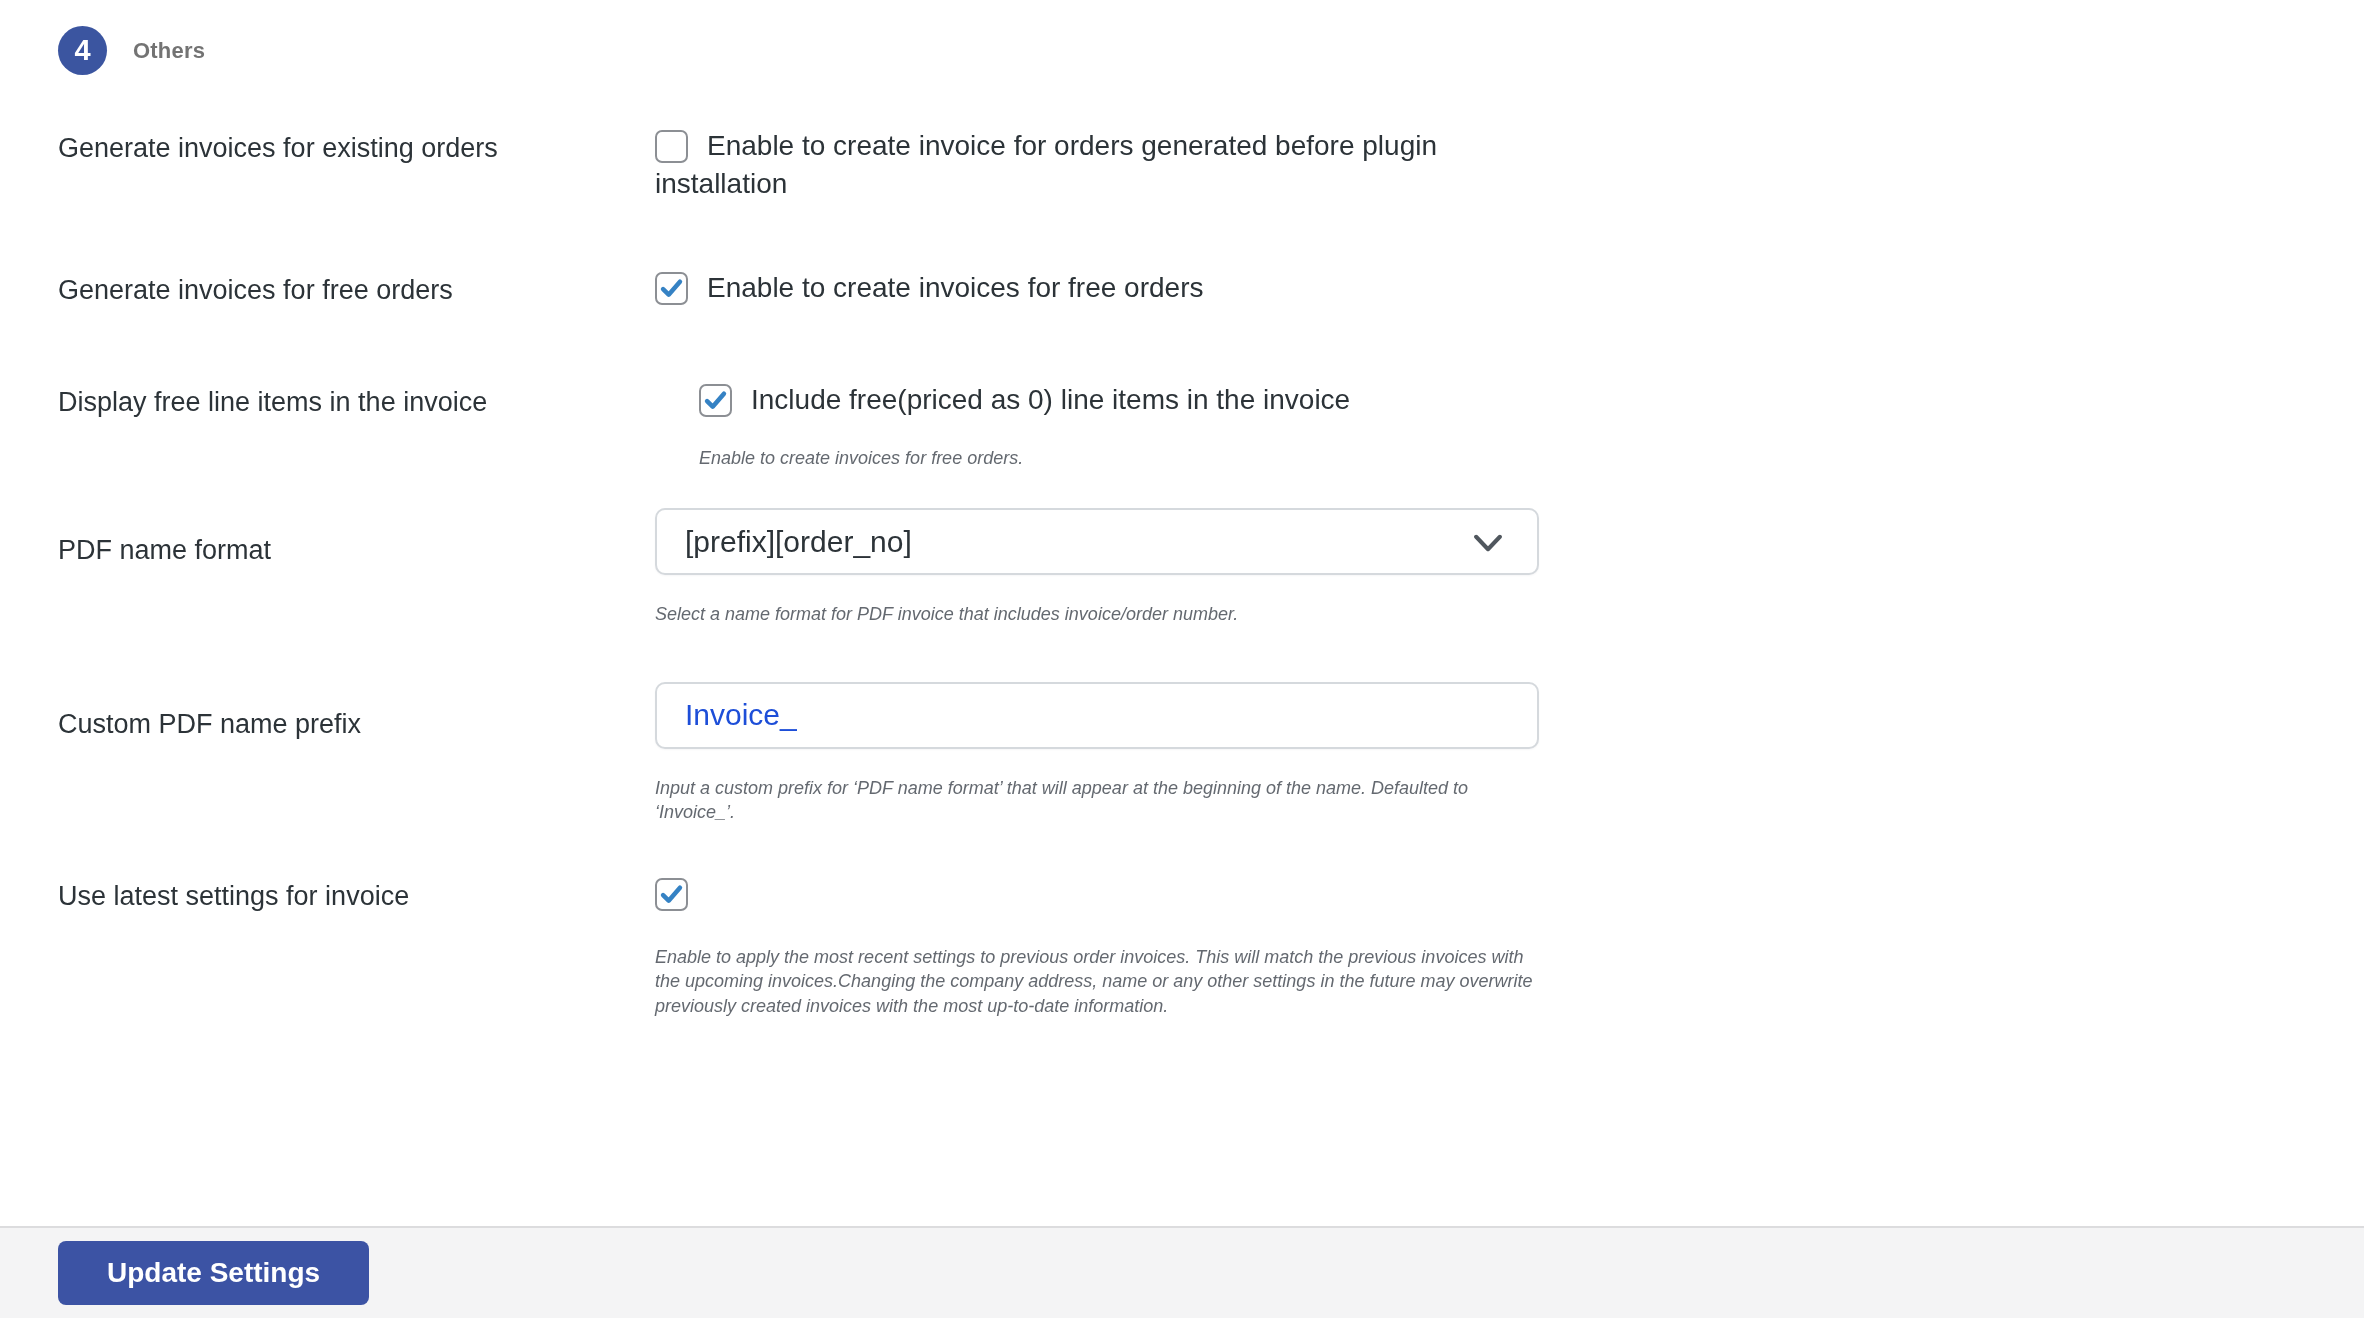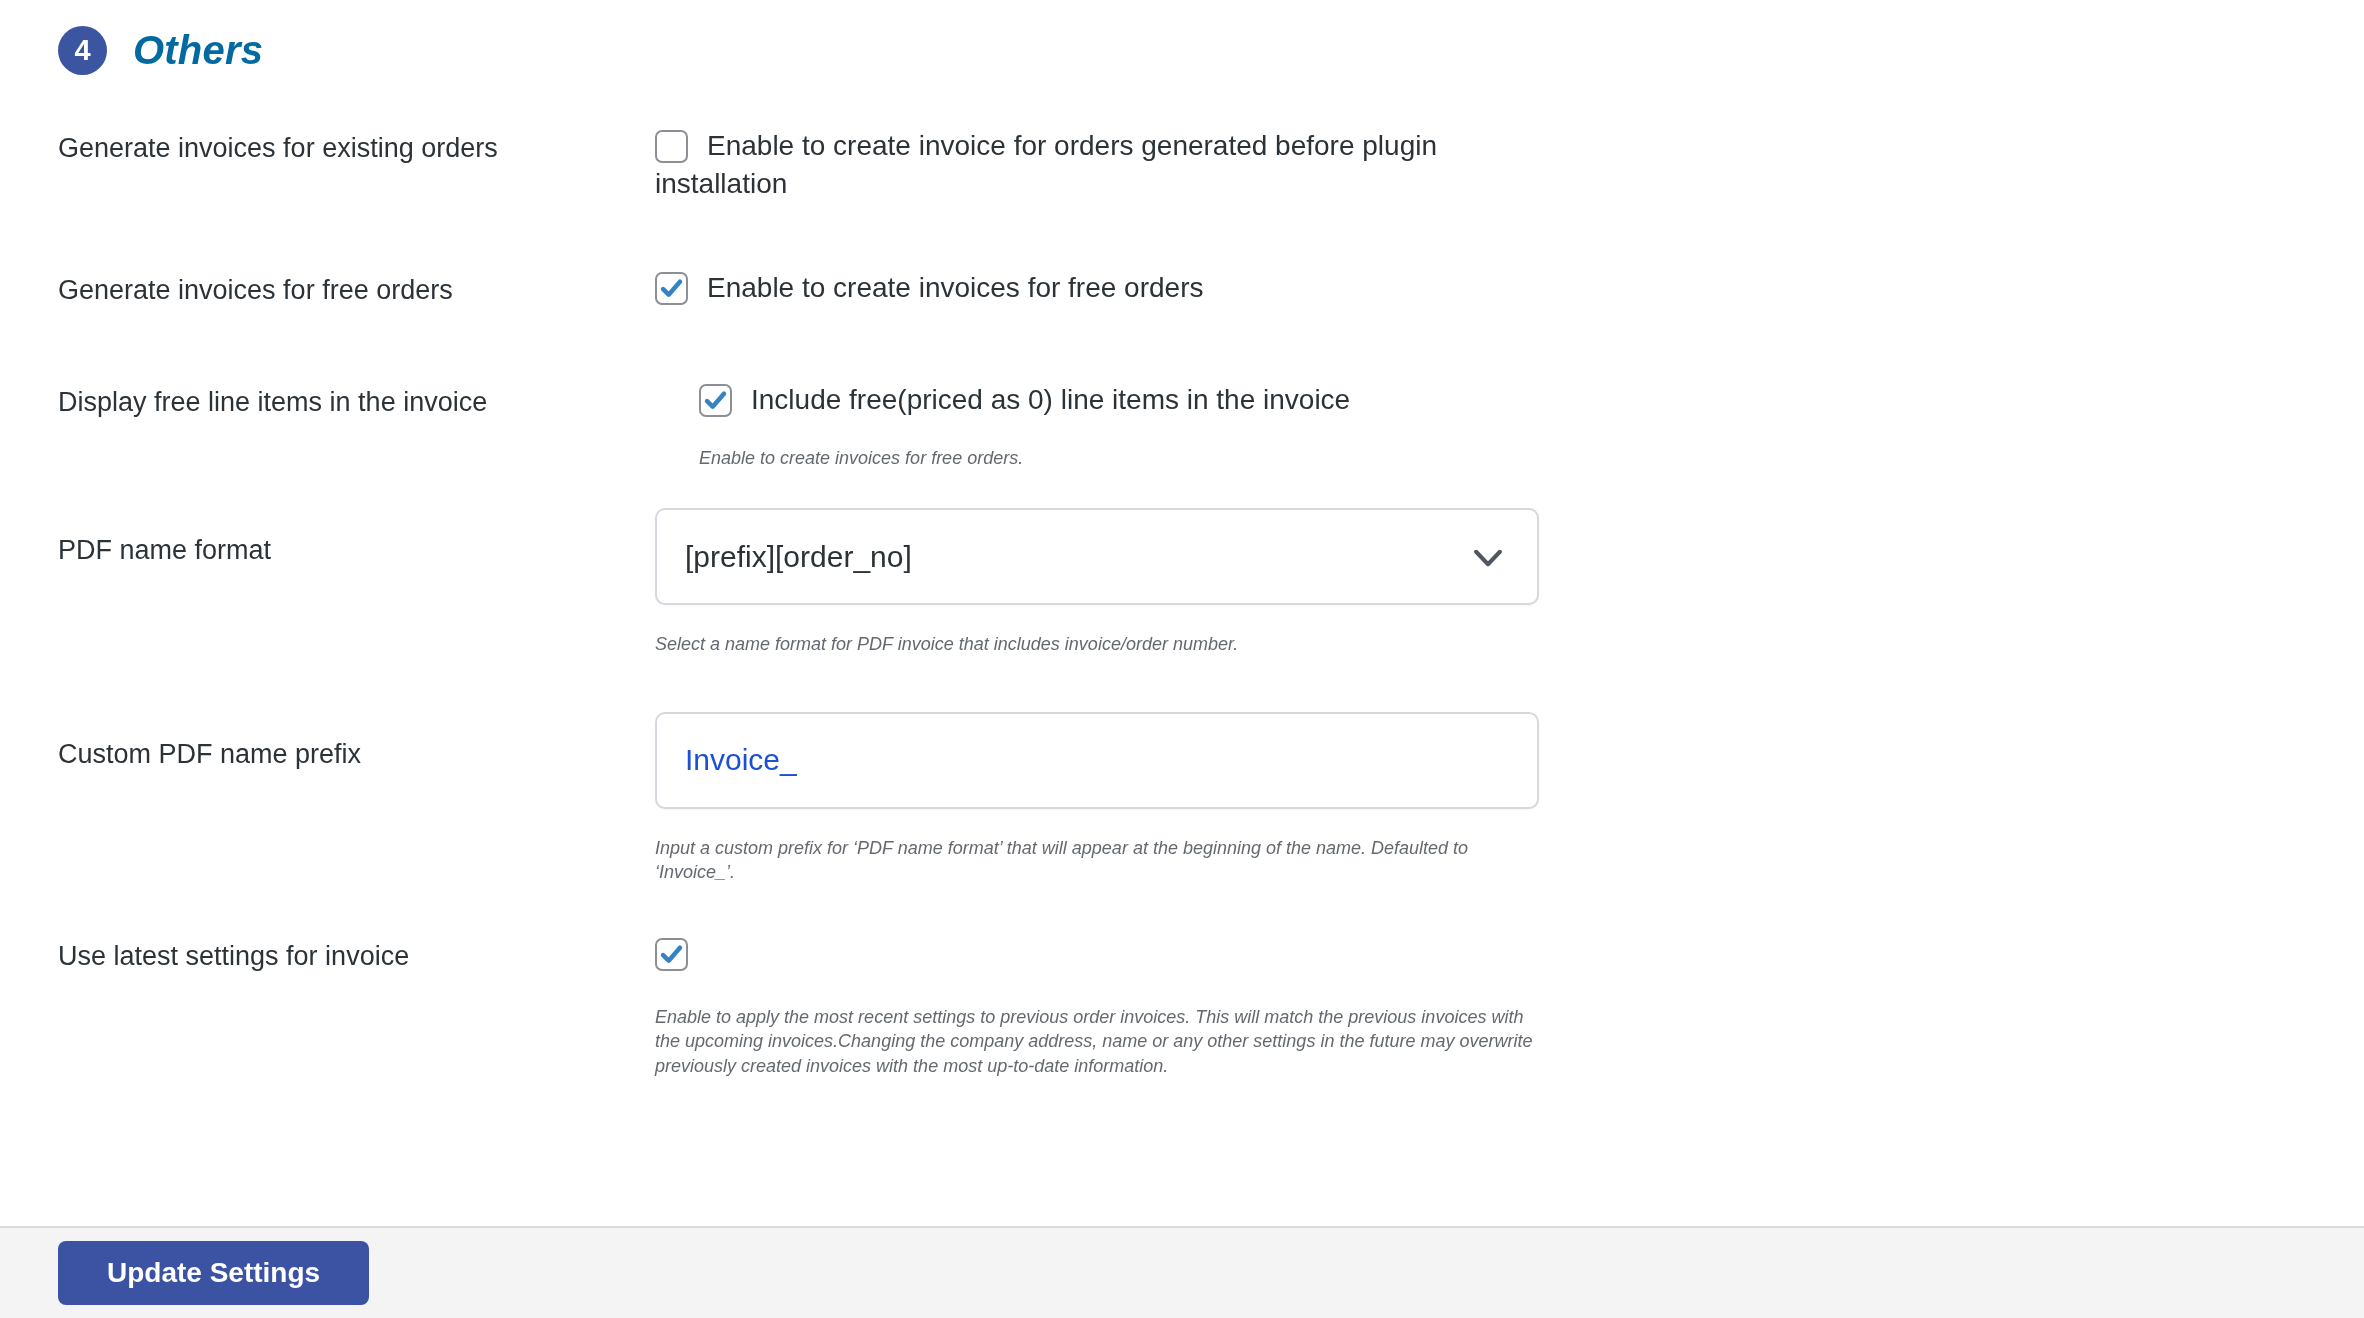--- a/index.html
+++ b/index.html
@@ -15,21 +15,21 @@
   .content { flex:1; padding:26px 0 0 58px; }
 
   
   .section-header { display:flex; align-items:center; gap:26px; margin-bottom:52px; }
   .badge {
     width:49px; height:49px; border-radius:50%;
     background:#3b55a0; color:#fff;
     font-size:29px; font-weight:700;
     display:flex; align-items:center; justify-content:center;
   }
-  .section-title { font-size:40px; font-weight:700; color:#0369a1; letter-spacing:0.2px;font-style:italic; }
+  .section-title { font-size:22px; font-weight:700; color:#737373; letter-spacing:0.2px; }
 
   
   .row { display:flex; align-items:flex-start; }
   .row-label { width:597px; flex:0 0 597px; font-size:27px; color:#2c3338; padding-top:3px; line-height:1.35; }
   .row.center-label .row-label { padding-top:24px; }
   .row-field { width:890px; flex:0 0 890px; }
 
   .mb-r1 { margin-bottom:66px; }
   .mb-r2 { margin-bottom:72px; }
   .mb-r3 { margin-bottom:38px;gap:44px; }
@@ -50,21 +50,21 @@
   
   .help {
     font-style:italic; color:#646970;
     font-size:18px; line-height:1.36;
     margin-top:27px; max-width:890px;
   }
   .help-solo { margin-top:32px; }
 
   
   .select-box, .text-box {
-    width:884px; height:97px;
+    width:884px; height:67px;
     border:2px solid #d5d9dd; border-radius:10px;
     background:#fff;
     display:flex; align-items:center; justify-content:space-between;
     padding:2px 28px;
     font-size:30px; color:#2c3338;
     box-shadow:0 1px 2px rgba(16,24,40,0.04);
     cursor:pointer;
   }
   .text-box input {
     border:none; outline:none; width:100%;

